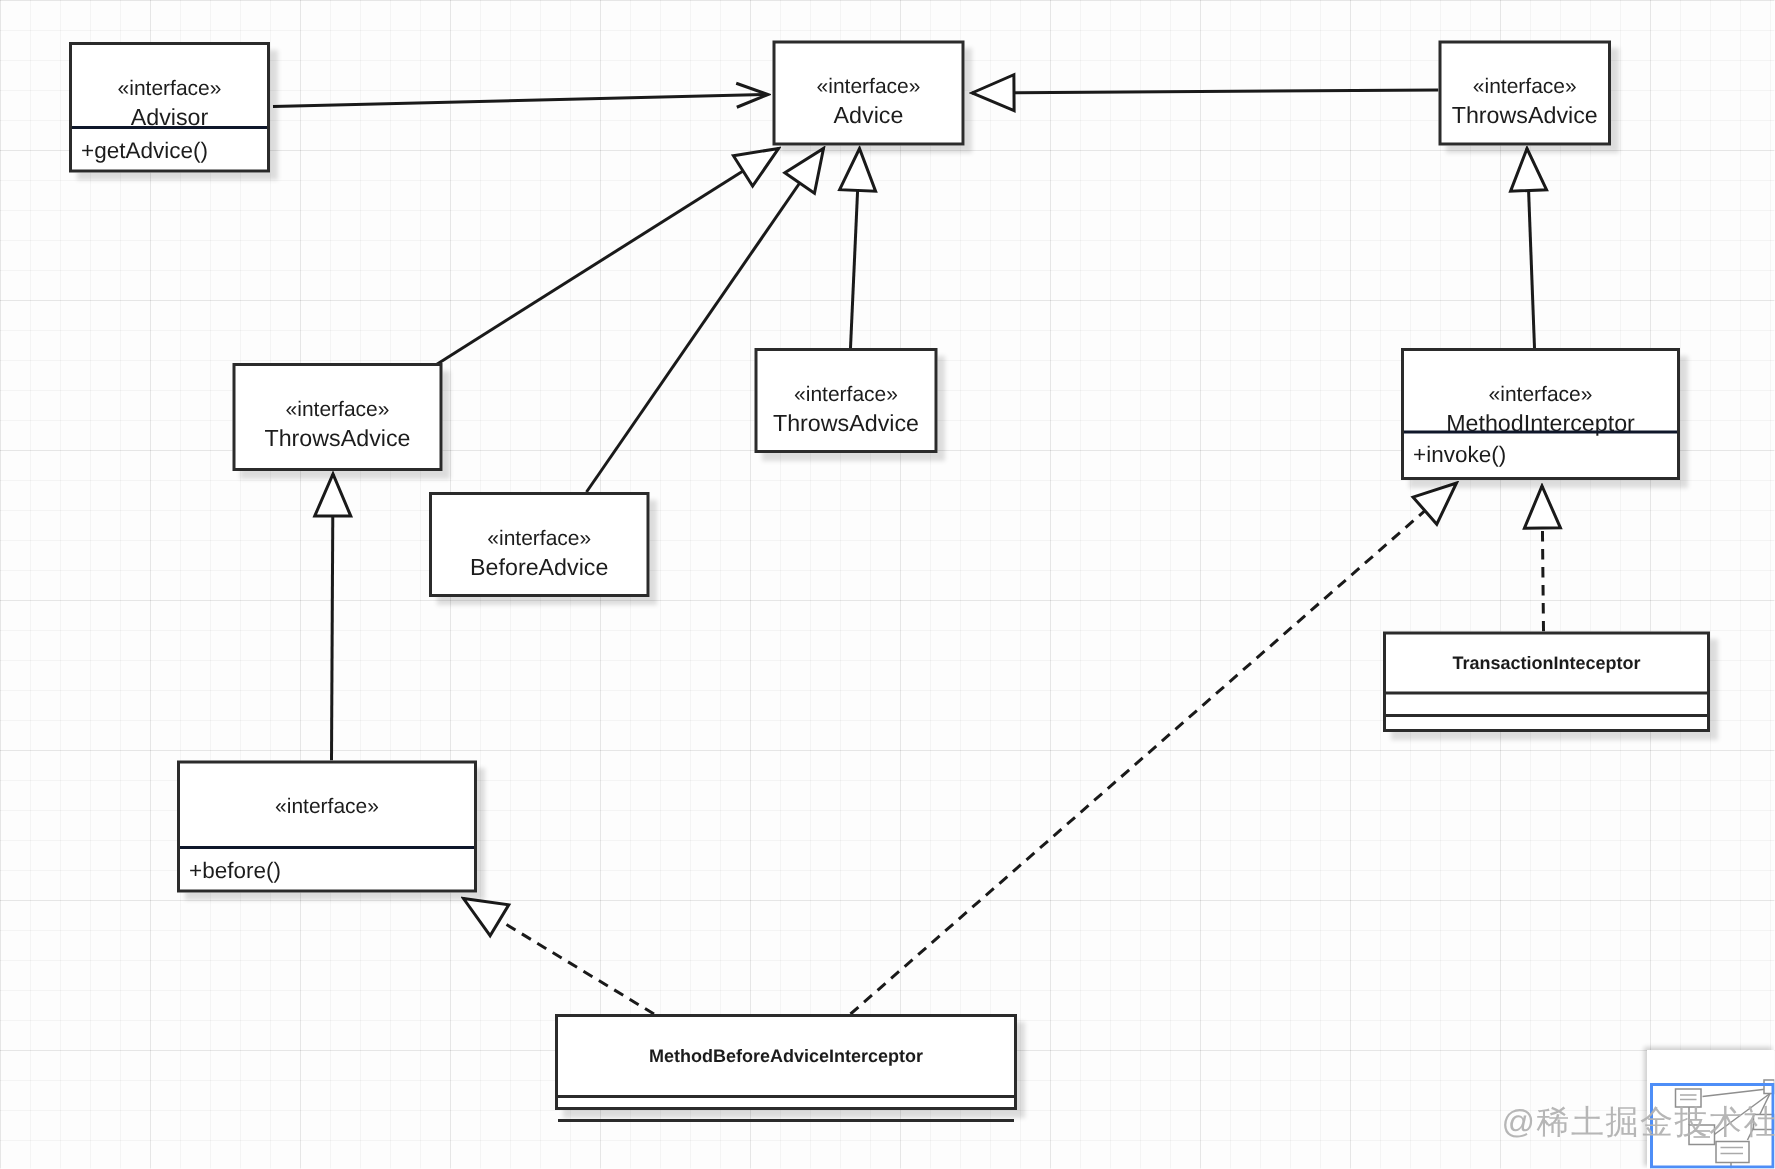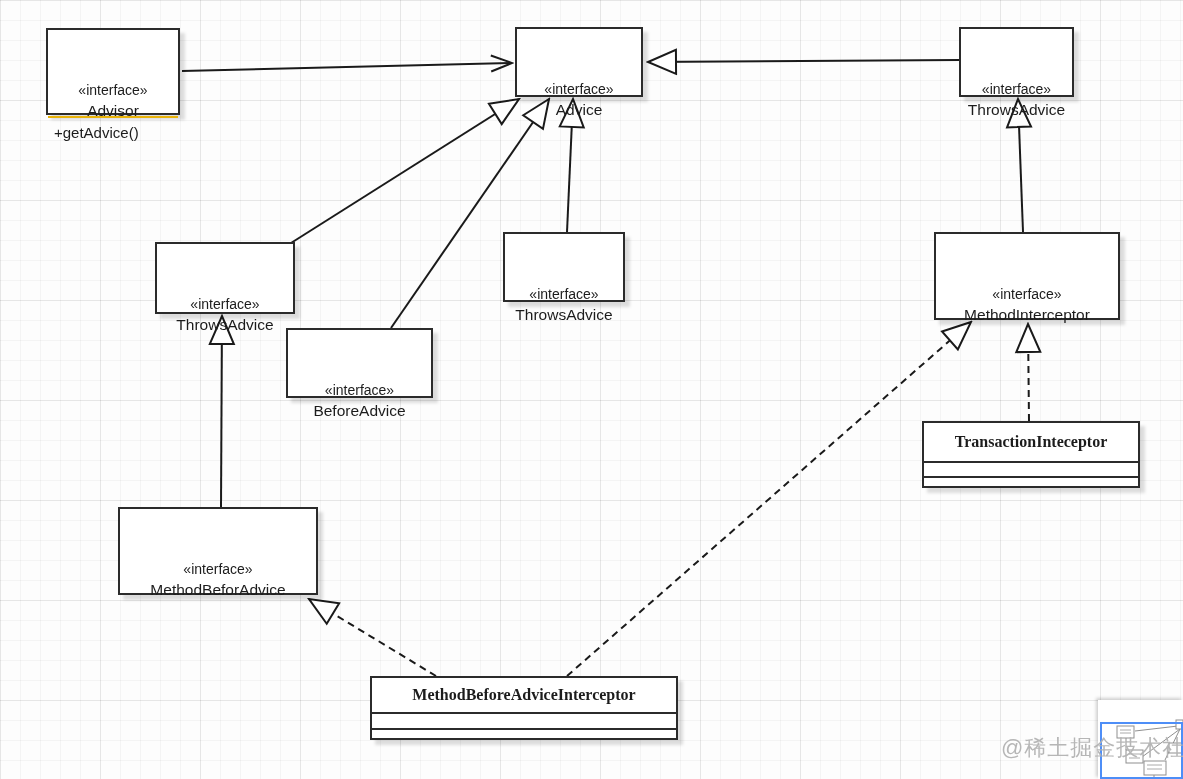--- a/index.html
+++ b/index.html
@@ -14,27 +14,27 @@
       linear-gradient(to bottom, rgba(0,0,0,0.035) 1px, transparent 1px);
     background-size:100px 100px, 100px 100px, 20px 20px, 20px 20px;
   }
   #edges { position:absolute; left:0; top:0; z-index:1; }
   .uml-box {
     position:absolute; z-index:2; background:#fff;
     border:2px solid #2b2b2b; color:#1c1c1c;
     box-shadow:5px 5px 3px rgba(0,0,0,0.13);
     display:flex; flex-direction:column;
   }
-  .uml-head { text-align:center; padding-top:18px; flex:none;margin-top:32px; }
+  .uml-head { text-align:center; padding-top:18px; flex:none; }
   .stereo { font-size:14px; line-height:20px; }
   .cname  { font-size:15.5px; font-weight:normal; line-height:21px; }
-  .uml-methods { border-top:2px solid #eab308; flex:1; padding:3px 6px; }
+  .uml-methods { border-top:2px solid #0f172a; flex:1; padding:3px 6px; }
   .method { font-size:15px; line-height:24px; text-align:left; }
-  .title-only { text-align:left; font-weight:bold; font-size:16px; flex:none;
-                display:flex; align-items:center; justify-content:center;font-family:Liberation Serif, serif; }
+  .title-only { text-align:left; font-weight:bold; font-size:12px; flex:none;
+                display:flex; align-items:center; justify-content:center; }
   .empty-comp { border-top:2px solid #2b2b2b; flex:none; }
   .empty-comp.last { flex:1; }
   #minimap {
     position:absolute; left:1098px; top:700px; width:85px; height:79px;
     background:#fff; z-index:3; box-shadow:-2px -2px 3px rgba(0,0,0,0.18);
   }
   #minimap-viewport {
     position:absolute; left:2px; top:22px; width:83px; height:57px;
     border:2px solid #4e8ef7; background:transparent;
   }
@@ -115,37 +115,42 @@
       <div class="stereo">«interface»</div>
       <div class="cname">BeforeAdvice</div>
     </div>
   </div>
 
   <div class="uml-box" style="left:934px;top:232px;width:186px;height:88px">
     <div class="uml-head" style="height:53px">
       <div class="stereo">«interface»</div>
       <div class="cname">MethodInterceptor</div>
     </div>
+    <div class="uml-methods">
+      <div class="method">+invoke()</div>
+    </div>
   </div>
 
   <div class="uml-box" style="left:922px;top:421px;width:218px;height:67px">
     <div class="title-only" style="height:38px">TransactionInteceptor</div>
     <div class="empty-comp" style="height:15px"></div>
     <div class="empty-comp last"></div>
   </div>
 
   <div class="uml-box" style="left:118px;top:507px;width:200px;height:88px">
     <div class="uml-head" style="height:55px">
       <div class="stereo">«interface»</div>
-      <div class="cname">MethodBeforAdvice</div>
+    </div>
+    <div class="uml-methods">
+      <div class="method">+before()</div>
     </div>
   </div>
 
   <div class="uml-box" style="left:370px;top:676px;width:308px;height:64px">
-    <div class="title-only" style="height:34px">MethodBeforeAdviceInterceptor</div>
+    <div class="title-only" style="height:52px">MethodBeforeAdviceInterceptor</div>
     <div class="empty-comp" style="height:16px"></div>
     <div class="empty-comp last"></div>
   </div>
 
   <div id="minimap">
     <svg width="85" height="79" style="position:absolute;left:0;top:0">
       <g stroke="#8f8f8f" stroke-width="1" fill="#ffffff">
         <line x1="82" y1="29" x2="44" y2="57"></line>
         <line x1="82" y1="29" x2="67" y2="60"></line>
         <line x1="37" y1="31" x2="80" y2="26"></line>

